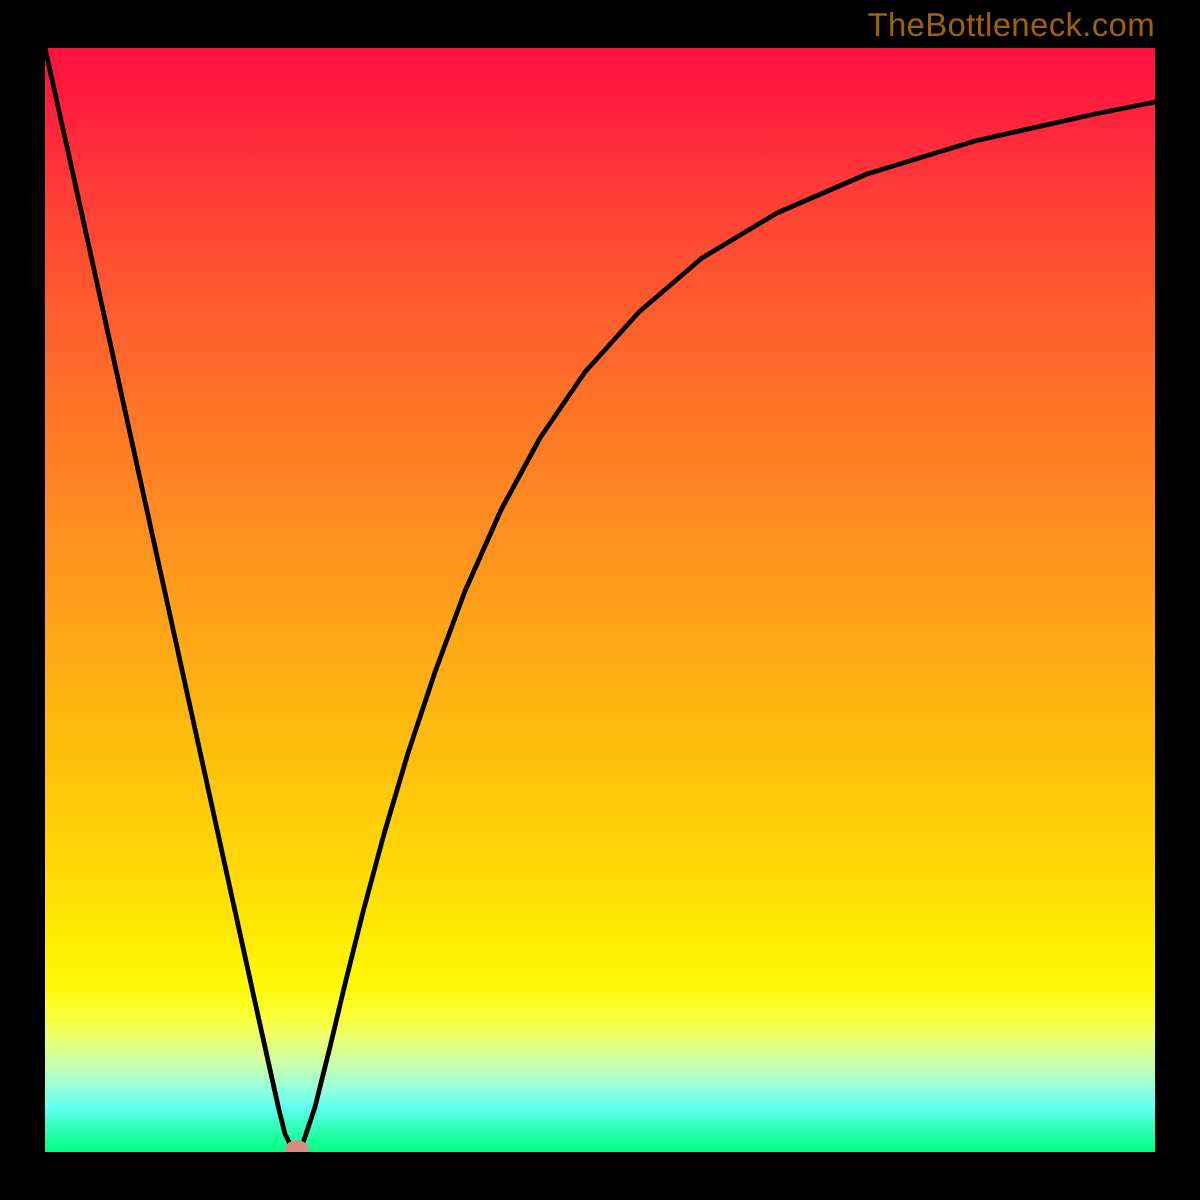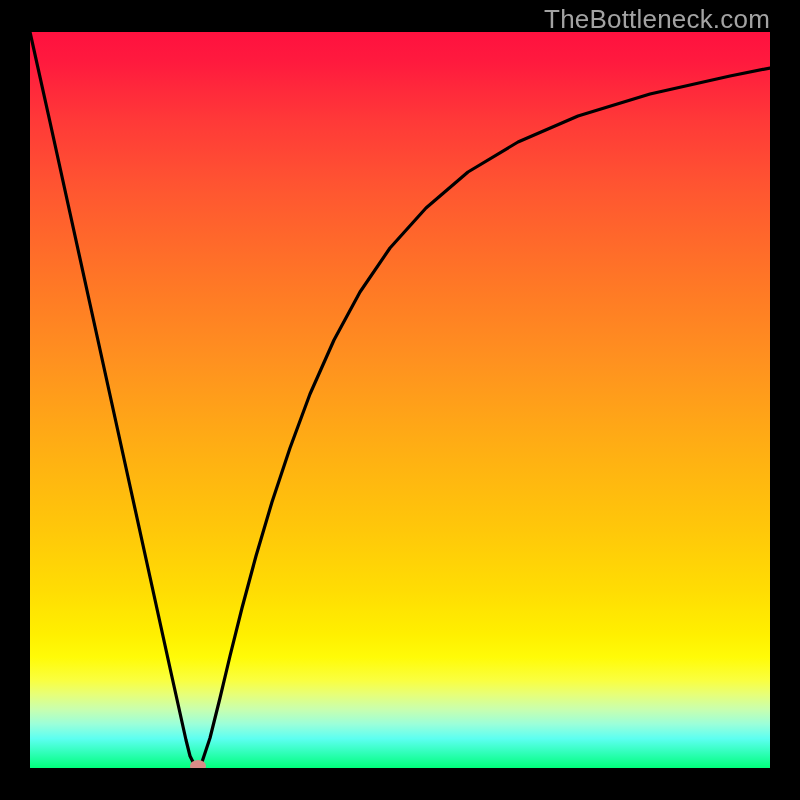--- a/index.html
+++ b/index.html
@@ -58,22 +58,22 @@
     position: absolute;
     left: 0;
     top: 0;
     width: 100%;
     height: 100%;
   }
   .watermark {
     position: absolute;
     top: 4px;
     right: 30px;
-    color: #a3a3a3;
-    font-size: 26px;
+    color: #a16207;
+    font-size: 22px;
     font-weight: 500;
     letter-spacing: 0.2px;
   }
 </style>
 </head>
 <body>
 
 <div class="frame">
 
   <div class="plot-area">

